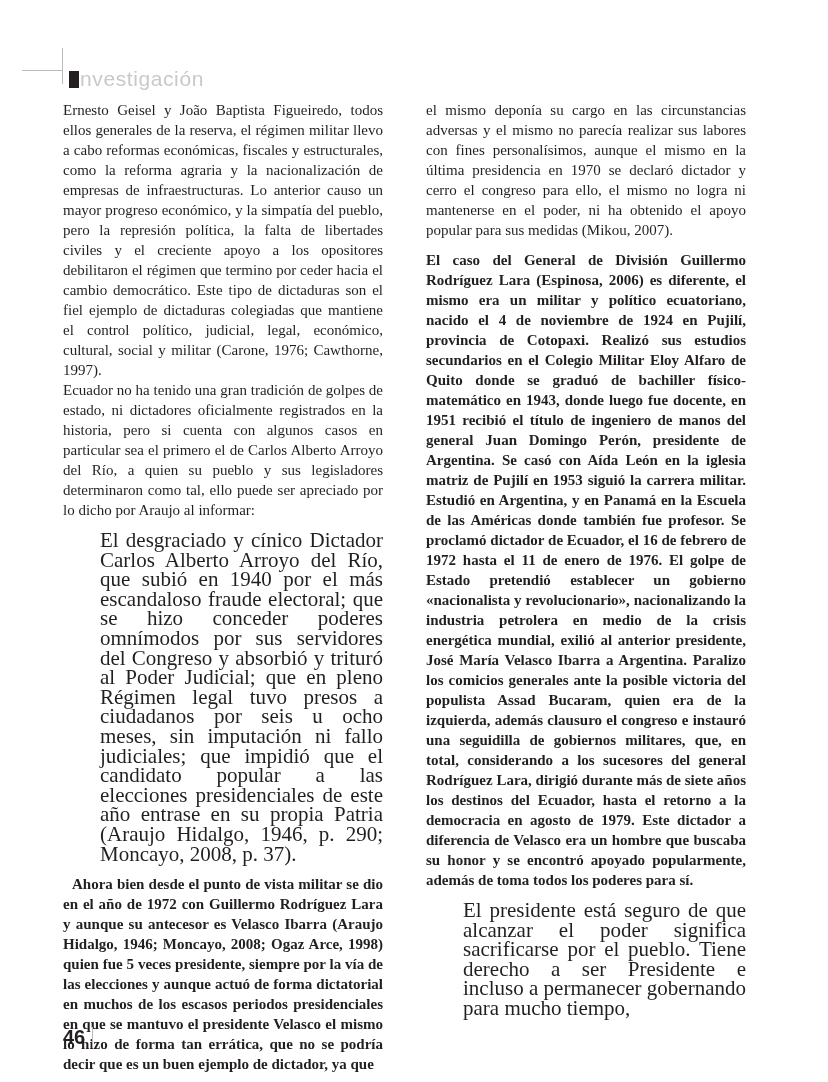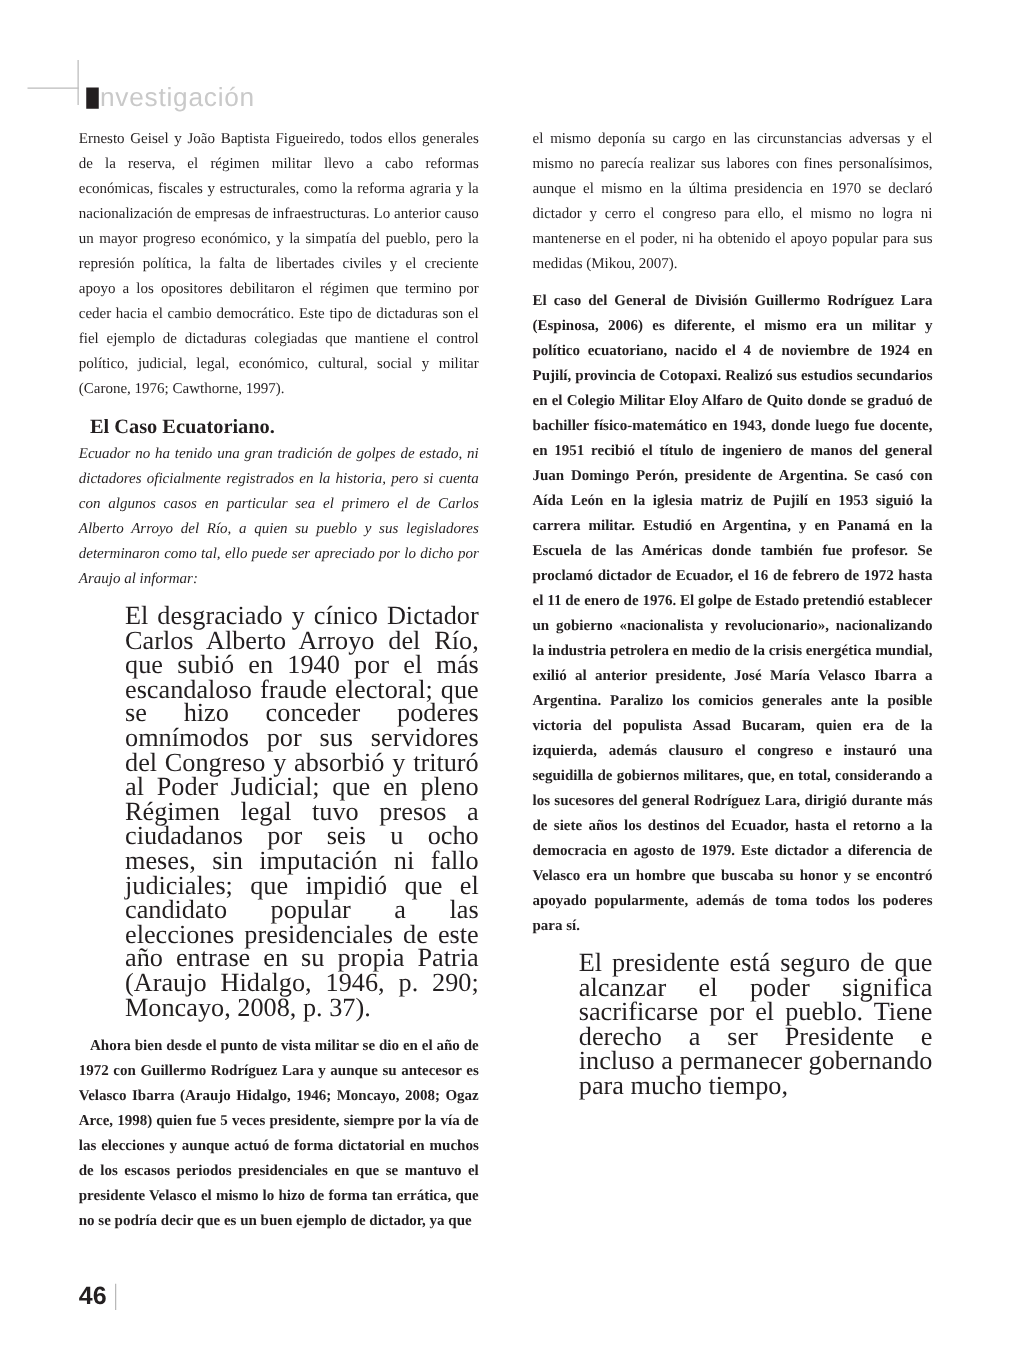--- a/index.html
+++ b/index.html
@@ -77,21 +77,21 @@
     height: 905px;
     display: flex;
     justify-content: space-between;
   }
   .col {
     width: 320px;
   }
 
   p {
     margin: 0;
-    font-size: 12px;
+    font-size: 15px;
     line-height: 20.0px;
     text-align: justify;
     text-justify: inter-word;
     hyphens: manual;
   }
   p.body + p.body {
     text-indent: 0;
   }
   p.gap {
     margin-top: 10px;
@@ -165,21 +165,20 @@
   <div class="header">
     <div class="header-rule"></div>
     <div class="header-vrule"></div>
     <div class="header-title"><span class="cap">I</span><span>nvestigación</span></div>
   </div>
 
   <div class="cols">
 
     <div class="col">
       <p class="body">Ernesto Geisel y João Baptista Figueiredo, todos ellos generales de la reserva, el régimen militar llevo a cabo reformas económicas, fiscales y estructurales, como la reforma agraria y la nacionalización de empresas de infraestructuras. Lo anterior causo un mayor progreso económico, y la simpatía del pueblo, pero la represión política, la falta de libertades civiles y el creciente apoyo a los opositores debilitaron el régimen que termino por ceder hacia el cambio democrático. Este tipo de dictaduras son el fiel ejemplo de dictaduras colegiadas que mantiene el control político, judicial, legal, económico, cultural, social y militar (Carone, 1976; Cawthorne, 1997).</p>
-      <h2 class="section">El Caso Ecuatoriano.</h2>
       <p class="body">Ecuador no ha tenido una gran tradición de golpes de estado, ni dictadores oficialmente registrados en la historia, pero si cuenta con algunos casos en particular sea el primero el de Carlos Alberto Arroyo del Río, a quien su pueblo y sus legisladores determinaron como tal, ello puede ser apreciado por lo dicho por Araujo al informar:</p>
       <blockquote>El desgraciado y cínico Dictador Carlos Alberto Arroyo del Río, que subió en 1940 por el más escandaloso fraude electoral; que se hizo conceder poderes omnímodos por sus servidores del Congreso y absorbió y trituró al Poder Judicial; que en pleno Régimen legal tuvo presos a ciudadanos por seis u ocho meses, sin imputación ni fallo judiciales; que impidió que el candidato popular a las elecciones presidenciales de este año entrase en su propia Patria (Araujo Hidalgo, 1946, p. 290; Moncayo, 2008, p. 37).</blockquote>
       <p class="body gap indent">Ahora bien desde el punto de vista militar se dio en el año de 1972 con Guillermo Rodríguez Lara y aunque su antecesor es Velasco Ibarra  (Araujo Hidalgo, 1946;  Moncayo, 2008; Ogaz Arce, 1998) quien fue 5 veces presidente, siempre por la vía de las elecciones y aunque actuó de forma dictatorial en muchos de los escasos periodos presidenciales en que se mantuvo el presidente Velasco el mismo lo hizo de forma tan errática, que no se podría decir que es un buen ejemplo de dictador, ya que</p>
     </div>
 
     <div class="col">
       <p class="body">el mismo deponía su cargo en las circunstancias adversas y el mismo no parecía realizar sus labores con fines personalísimos, aunque el mismo en la última presidencia en 1970 se declaró dictador y cerro el congreso para ello, el mismo no logra ni mantenerse en el poder, ni ha obtenido el apoyo popular para sus medidas (Mikou, 2007).</p>
       <p class="body gap">El caso del General de División Guillermo Rodríguez Lara (Espinosa, 2006) es diferente, el mismo era un militar y político ecuatoriano, nacido el 4 de noviembre de 1924 en Pujilí, provincia de Cotopaxi. Realizó sus estudios secundarios en el Colegio Militar Eloy Alfaro de Quito donde se graduó de bachiller físico-matemático en 1943, donde luego fue docente, en 1951 recibió el título de ingeniero de manos del general Juan Domingo Perón, presidente de Argentina. Se casó con Aída León en la iglesia matriz de Pujilí en 1953 siguió la carrera militar. Estudió en Argentina, y en Panamá en la Escuela de las Américas donde también fue profesor. Se proclamó dictador de Ecuador, el 16 de febrero de 1972 hasta el 11 de enero de 1976. El golpe de Estado pretendió establecer un gobierno «nacionalista y revolucionario», nacionalizando la industria petrolera en medio de la crisis energética mundial, exilió al anterior presidente, José María Velasco Ibarra a Argentina. Paralizo los comicios generales ante la posible victoria del populista Assad Bucaram, quien era de la izquierda, además clausuro el congreso e instauró una seguidilla de gobiernos militares, que, en total, considerando a los sucesores del general Rodríguez Lara, dirigió durante más de siete años los destinos del Ecuador, hasta el retorno a la democracia en agosto de 1979. Este dictador a diferencia de Velasco era un hombre que buscaba su honor y se encontró apoyado popularmente, además de toma todos los poderes para sí.</p>
       <blockquote>El presidente está seguro de que alcanzar el poder significa sacrificarse por el pueblo. Tiene derecho a ser Presidente e incluso a permanecer gobernando para mucho tiempo,</blockquote>
     </div>

